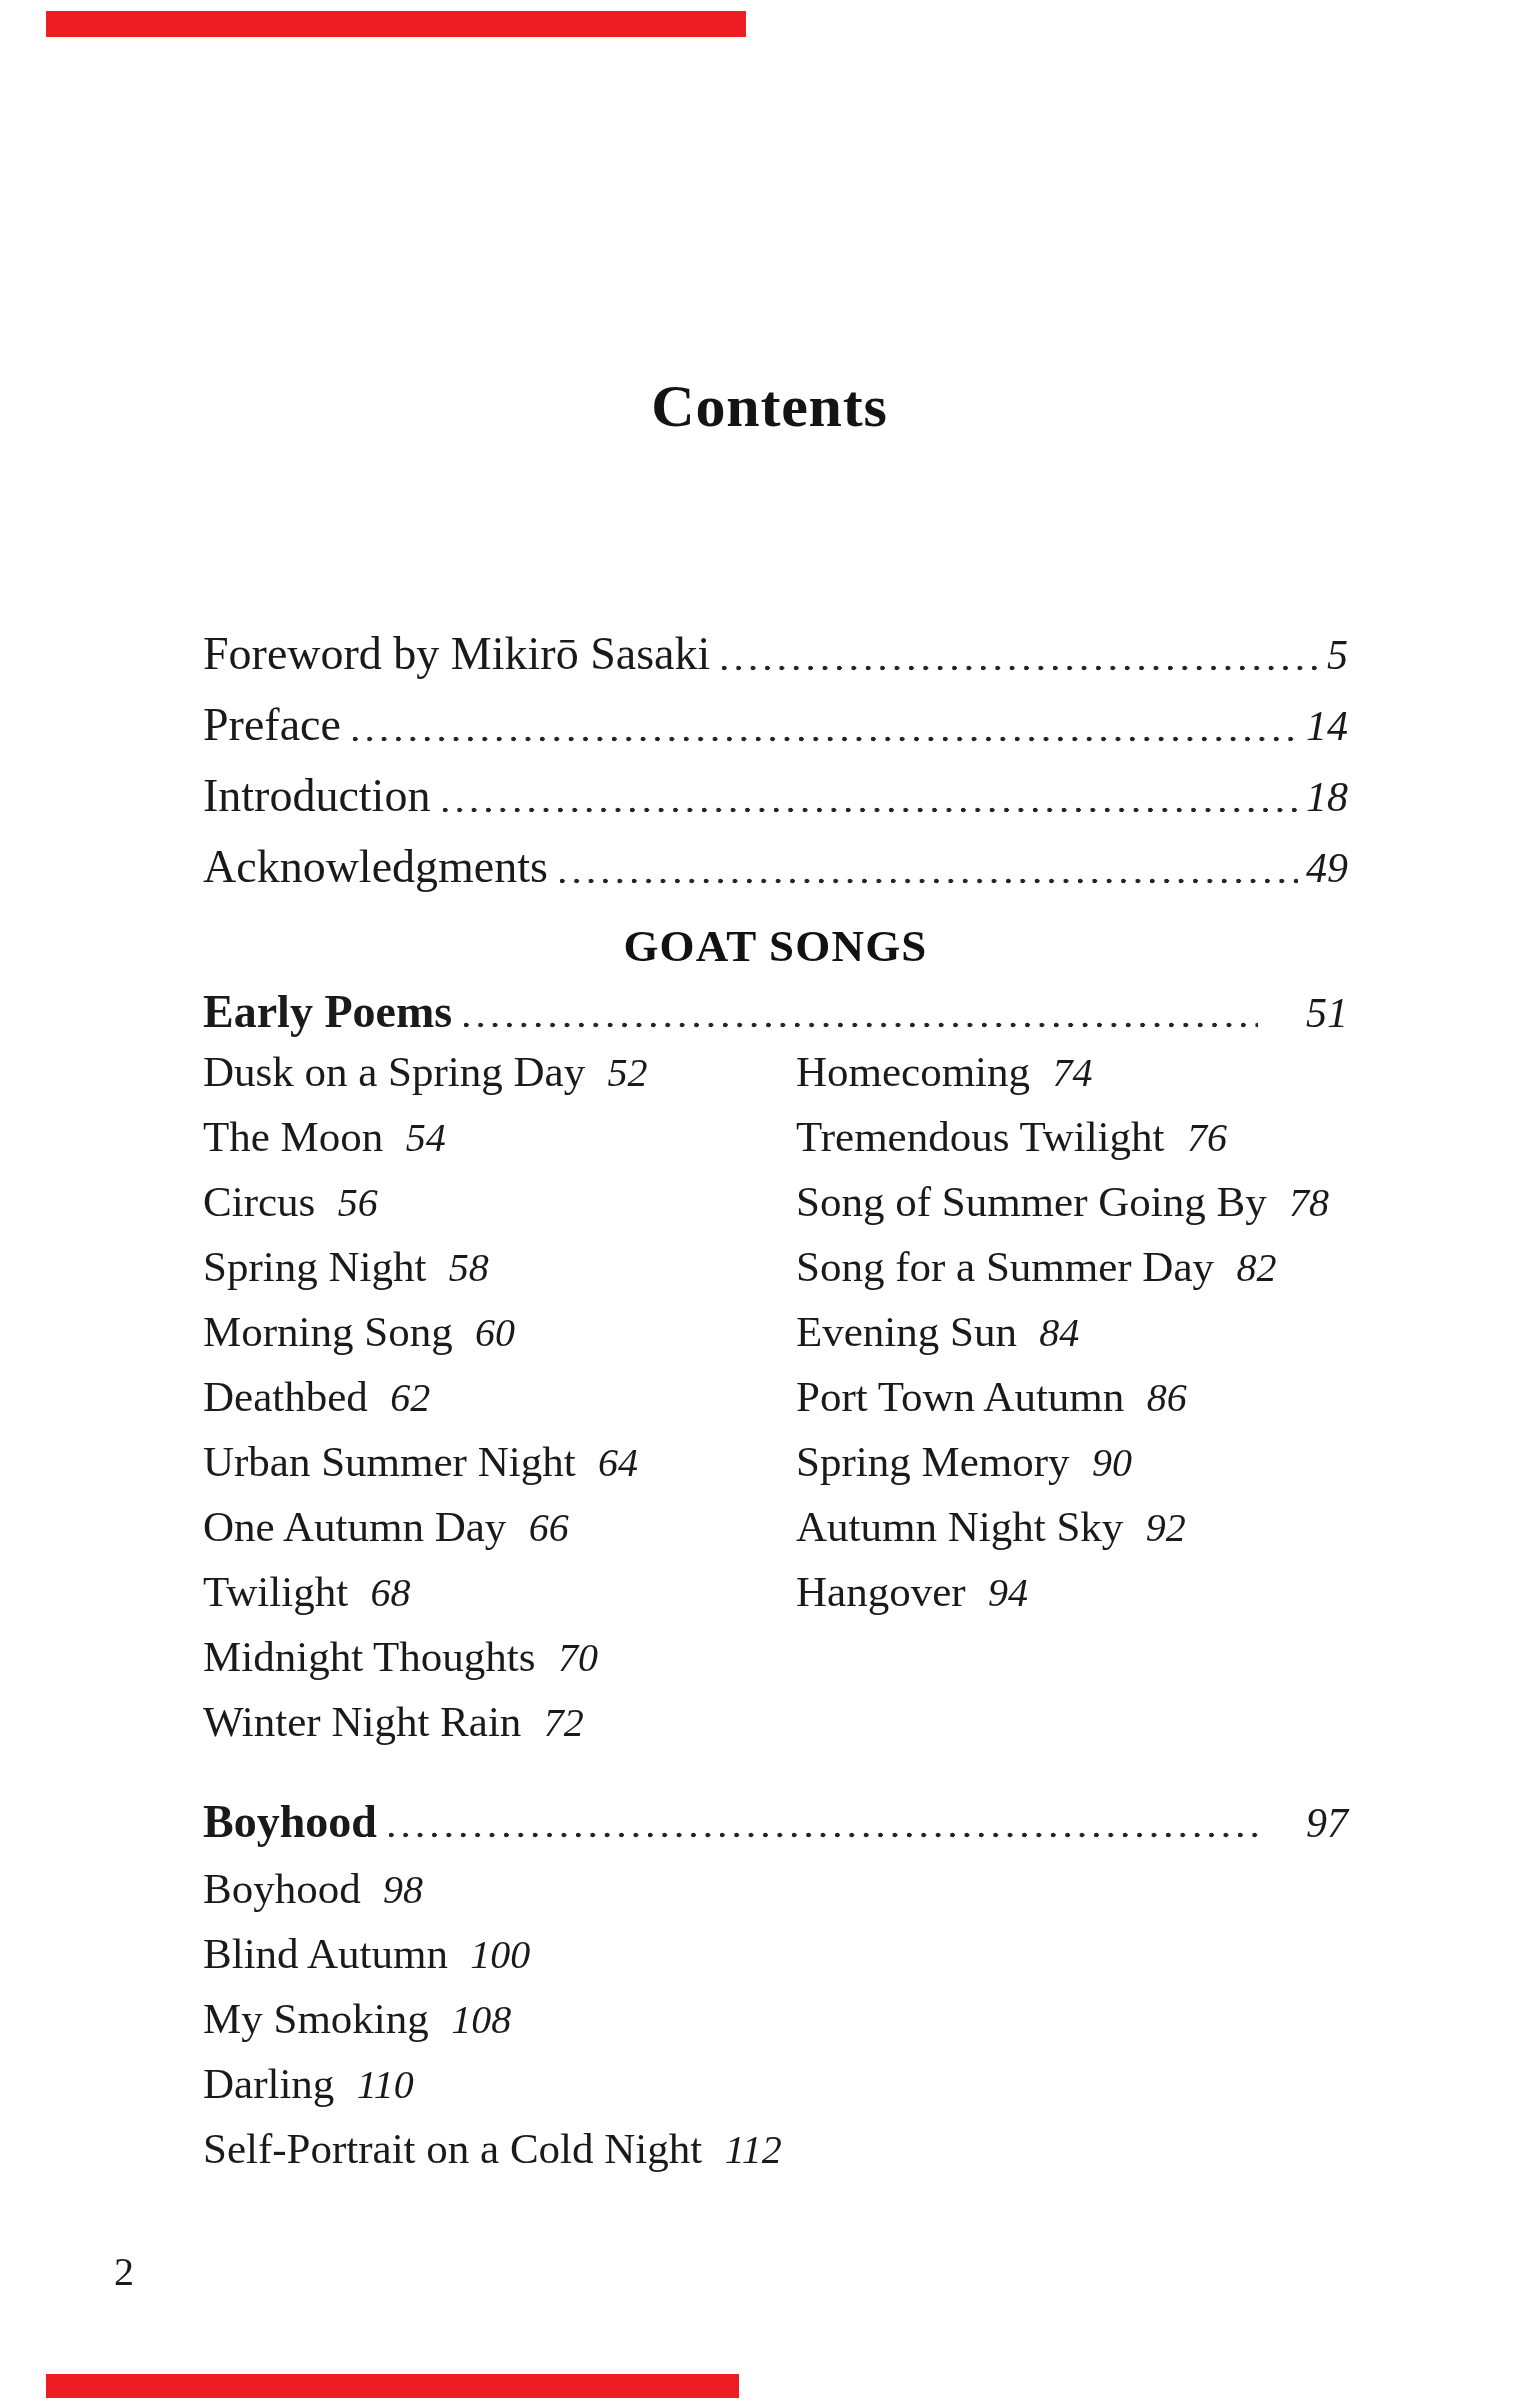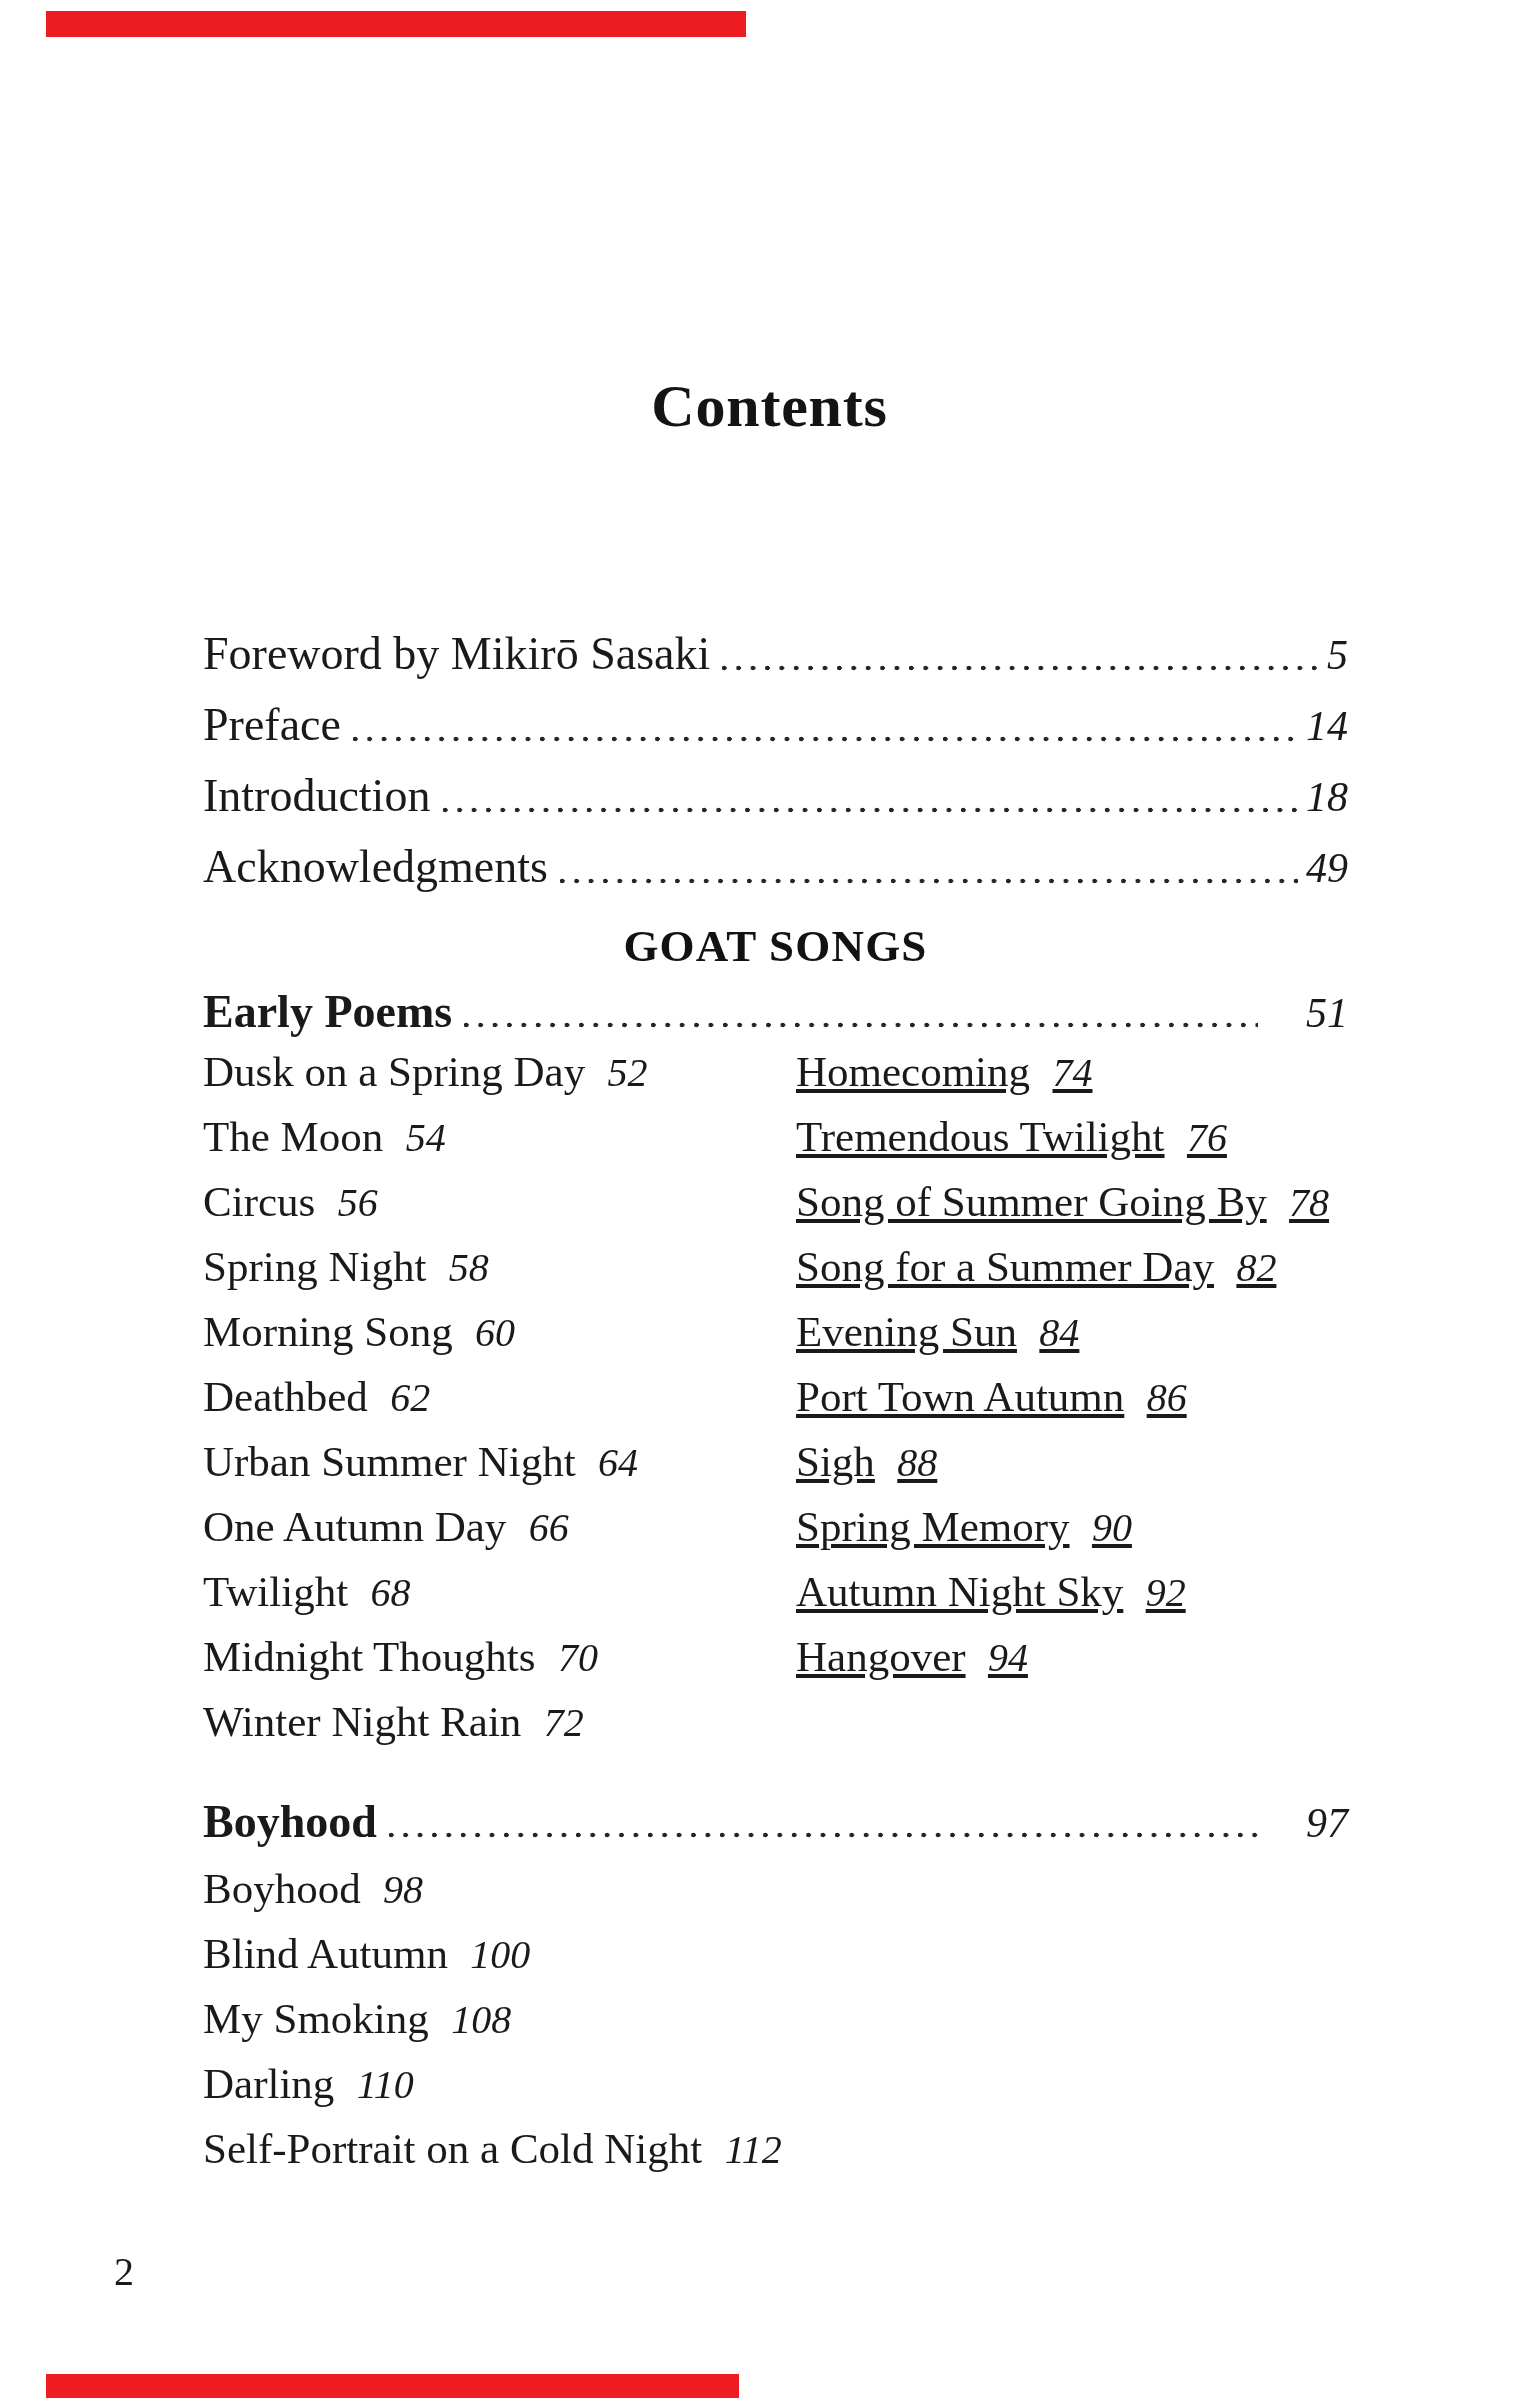--- a/index.html
+++ b/index.html
@@ -49,21 +49,21 @@
   .sec-row .pg{font-weight:normal;margin-left:40px;}
   .head-early{top:978px;}
   .head-boyhood{top:1788px;}
 
   
   .cols{position:absolute;display:flex;width:1145px;left:203px;}
   .grid-early{top:1040px;}
   .grid-boyhood{top:1857px;}
   .col{display:block;}
   .col-left{width:593px;flex:0 0 auto;}
-  .col-right{flex:1 1 auto;text-decoration:underline;}
+  .col-right{flex:1 1 auto;}
   .p-row{line-height:64px;font-size:43px;white-space:nowrap;}
   .p-pg{font-style:italic;font-size:40px;margin-left:22.4px;}
 
   .folio{position:absolute;left:114px;top:2249px;font-size:40px;line-height:45px;}
 </style>
 </head>
 <body>
 
 <div class="bar bar-top"></div>
 
@@ -116,21 +116,20 @@
     <div class="p-row"><span>Midnight Thoughts</span><span class="p-pg">70</span></div>
     <div class="p-row"><span>Winter Night Rain</span><span class="p-pg">72</span></div>
   </div>
   <div class="col col-right">
     <div class="p-row"><span>Homecoming</span><span class="p-pg">74</span></div>
     <div class="p-row"><span>Tremendous Twilight</span><span class="p-pg">76</span></div>
     <div class="p-row"><span>Song of Summer Going By</span><span class="p-pg">78</span></div>
     <div class="p-row"><span>Song for a Summer Day</span><span class="p-pg">82</span></div>
     <div class="p-row"><span>Evening Sun</span><span class="p-pg">84</span></div>
     <div class="p-row"><span>Port Town Autumn</span><span class="p-pg">86</span></div>
-    <div class="p-row"><span>Sigh</span><span class="p-pg">88</span></div>
     <div class="p-row"><span>Spring Memory</span><span class="p-pg">90</span></div>
     <div class="p-row"><span>Autumn Night Sky</span><span class="p-pg">92</span></div>
     <div class="p-row"><span>Hangover</span><span class="p-pg">94</span></div>
   </div>
 </div>
 
 <div class="content section-head head-boyhood">
   <div class="sec-row">
     <span class="fm-label">Boyhood</span>
     <span class="leader"></span>

